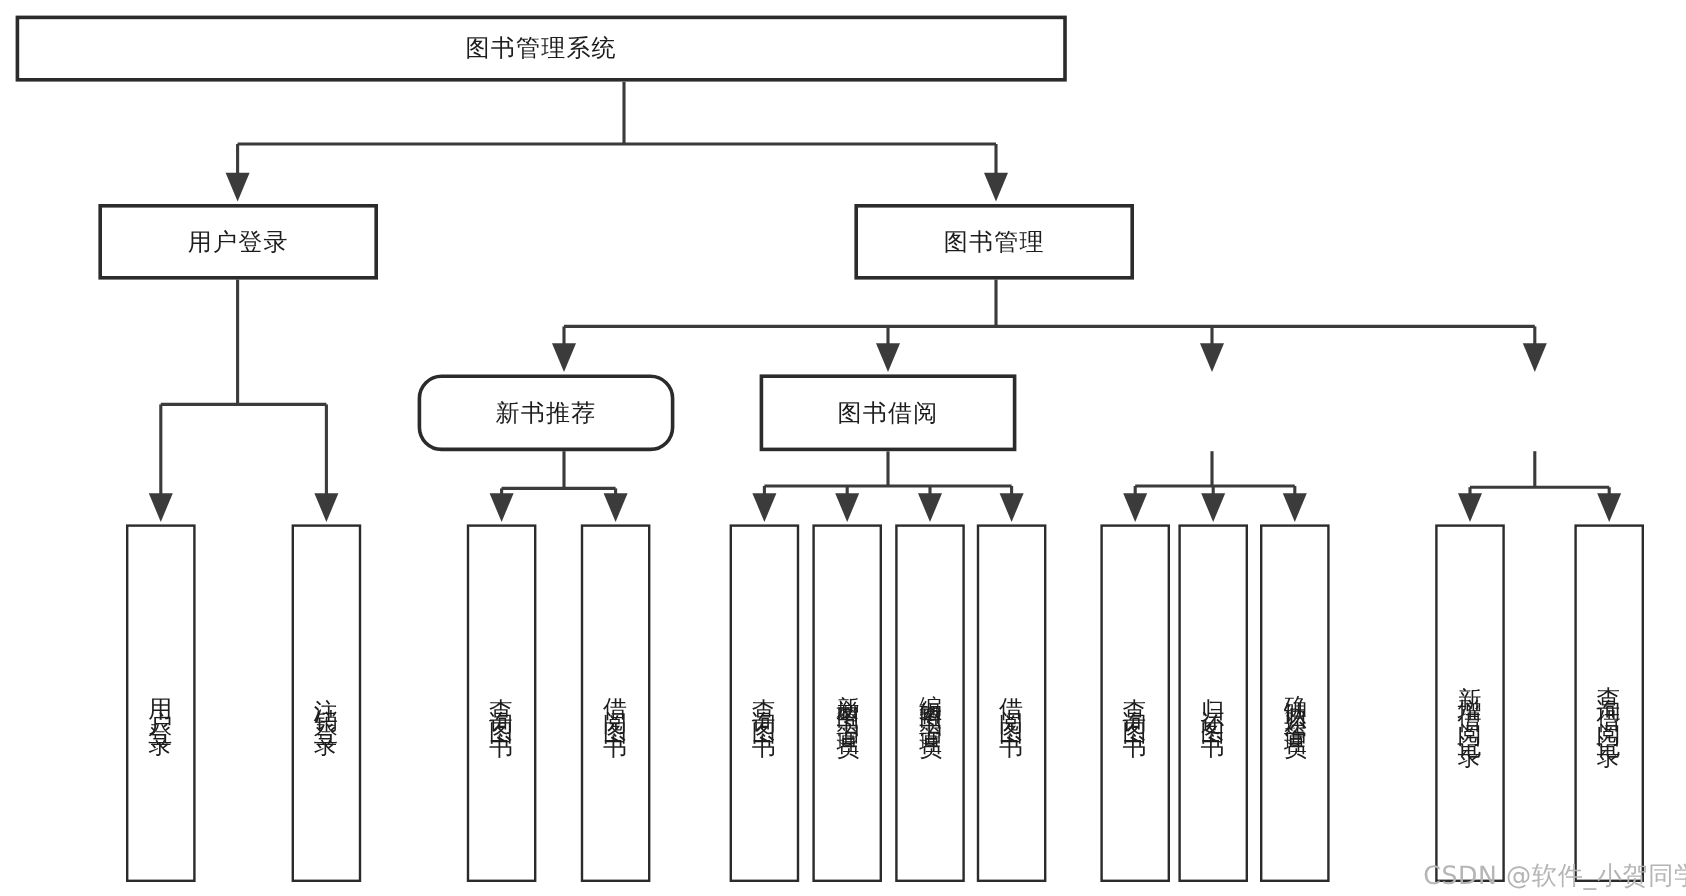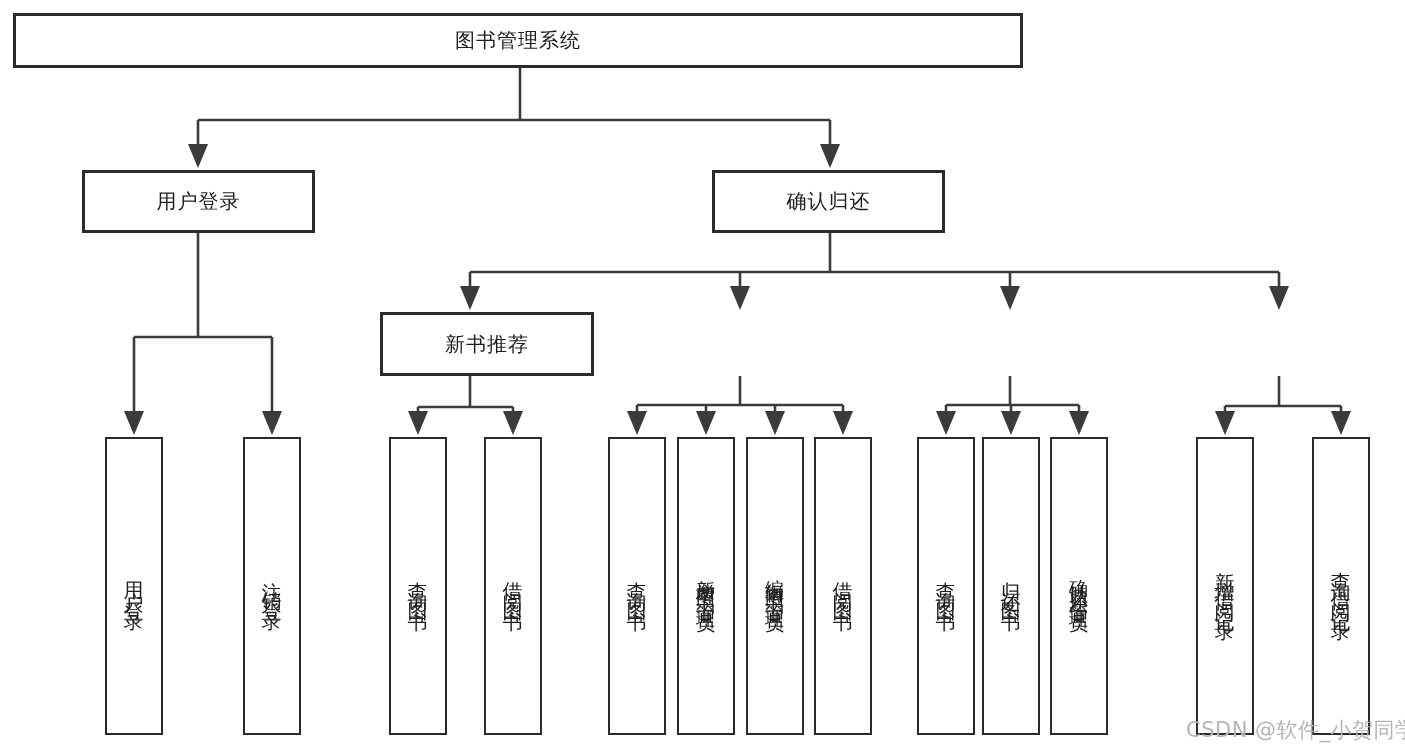--- a/index.html
+++ b/index.html
@@ -28,21 +28,21 @@
     border: 3px solid #2b2b2b;
     color: #1d1d1d;
     display: flex;
     align-items: center;
     justify-content: center;
     z-index: 2;
     letter-spacing: 1px;
   }
   .lvl1 {
     left: 13px; top: 13px;
-    width: 1010px; height: 55px;
+    width: 876px; height: 55px;
     font-size: 20px;
   }
   .lvl2 {
     top: 170px;
     width: 233px; height: 63px;
     font-size: 20px;
   }
   .lvl3 {
     top: 312px;
     width: 214px; height: 64px;
@@ -140,23 +140,24 @@
       <polygon points="1001,411 1021,411 1011,435"></polygon>
       <polygon points="1069,411 1089,411 1079,435"></polygon>
       <polygon points="1215,411 1235,411 1225,435"></polygon>
       <polygon points="1331,411 1351,411 1341,435"></polygon>
     </g>
   </svg>
 
   <div class="node lvl1">图书管理系统</div>
 
   <div class="node lvl2" style="left:82px;">用户登录</div>
-  <div class="node lvl2" style="left:712px;">确认归还</div>
+  <div class="node lvl2" style="left:712px;">图书管理</div>
 
-  <div class="node lvl3" style="left:380px;">新书推荐</div>
+  <div class="node lvl3" style="left:348px;border-radius:20px;">新书推荐</div>
+  <div class="node lvl3" style="left:633px;">图书借阅</div>
 
   <div class="node leaf" style="left:105px;">用户登录</div>
   <div class="node leaf" style="left:243px;">注销登录</div>
 
   <div class="node leaf" style="left:389px;">查询图书</div>
   <div class="node leaf" style="left:484px;">借阅图书</div>
 
   <div class="node leaf" style="left:608px;">查询图书</div>
   <div class="node leaf long" style="left:677px;">新增图书（管理员）</div>
   <div class="node leaf long" style="left:746px;">编辑图书（管理员）</div>

